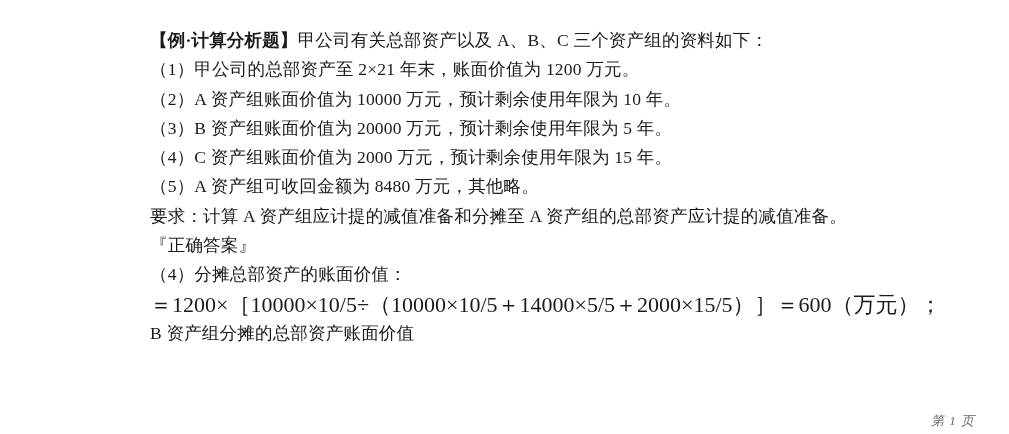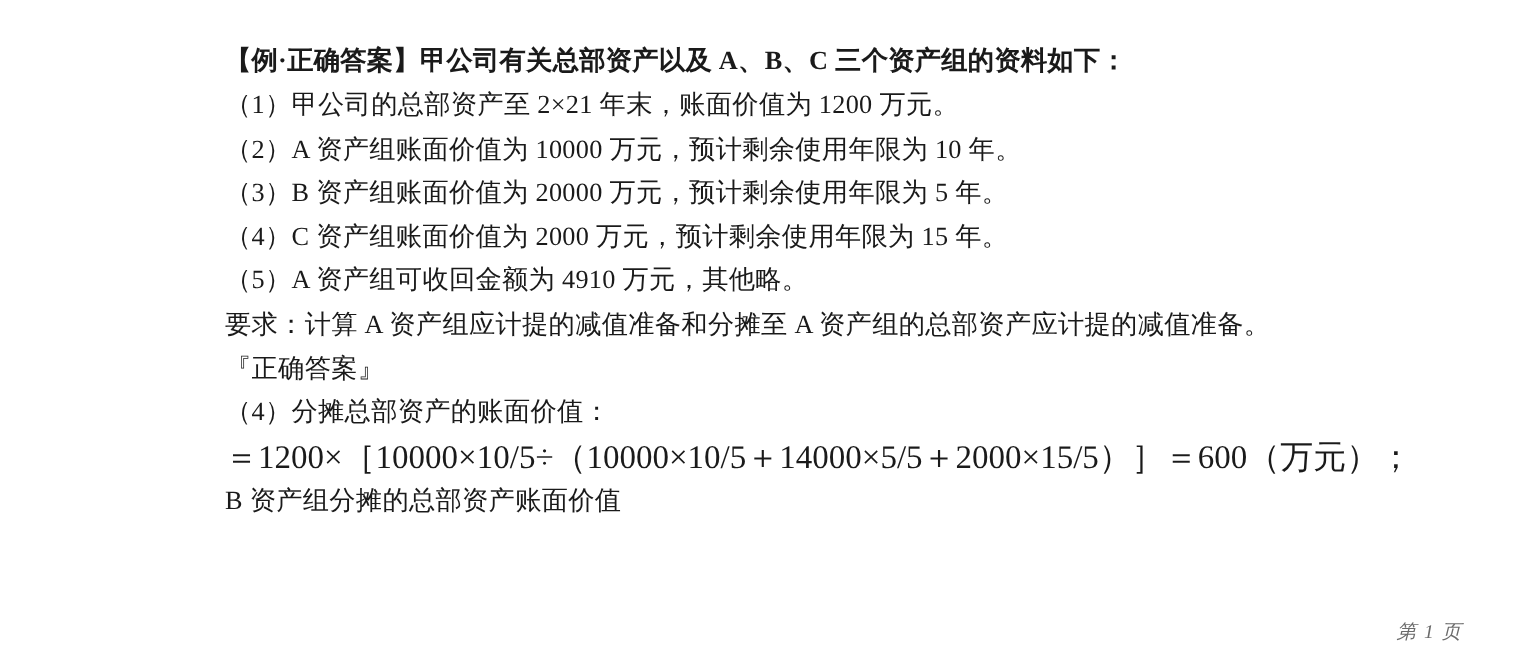--- a/index.html
+++ b/index.html
@@ -24,21 +24,21 @@
   .line {
     font-size: 17.5px;
     line-height: 29.3px;
     white-space: nowrap;
     letter-spacing: 0.2px;
   }
   .line.bold-head {
     font-weight: bold;
   }
   .line.bold-head .tail {
-    font-weight: bold;
+    font-weight: normal;
   }
   .formula {
     font-size: 22px;
     letter-spacing: 0;
   }
   .page-footer {
     position: absolute;
     right: 34px;
     bottom: 4px;
     font-size: 13px;
@@ -47,28 +47,28 @@
     white-space: nowrap;
     font-style: italic;
   }
 </style>
 </head>
 <body>
 
 <div class="page">
 
   <div class="line bold-head">
-    <span class="head">【例·正确答案】</span><span class="tail">甲公司有关总部资产以及 A、B、C 三个资产组的资料如下：</span>
+    <span class="head">【例·计算分析题】</span><span class="tail">甲公司有关总部资产以及 A、B、C 三个资产组的资料如下：</span>
   </div>
 
   <div class="line">（1）甲公司的总部资产至 2×21 年末，账面价值为 1200 万元。</div>
   <div class="line">（2）A 资产组账面价值为 10000 万元，预计剩余使用年限为 10 年。</div>
   <div class="line">（3）B 资产组账面价值为 20000 万元，预计剩余使用年限为 5 年。</div>
   <div class="line">（4）C 资产组账面价值为 2000 万元，预计剩余使用年限为 15 年。</div>
-  <div class="line">（5）A 资产组可收回金额为 4910 万元，其他略。</div>
+  <div class="line">（5）A 资产组可收回金额为 8480 万元，其他略。</div>
 
   <div class="line">要求：计算 A 资产组应计提的减值准备和分摊至 A 资产组的总部资产应计提的减值准备。</div>
   <div class="line">『正确答案』</div>
   <div class="line">（4）分摊总部资产的账面价值：</div>
   <div class="line formula">＝1200×［10000×10/5÷（10000×10/5＋14000×5/5＋2000×15/5）］＝600（万元）；</div>
   <div class="line">B 资产组分摊的总部资产账面价值</div>
 
   <div class="page-footer">第 1 页</div>
 </div>
 

